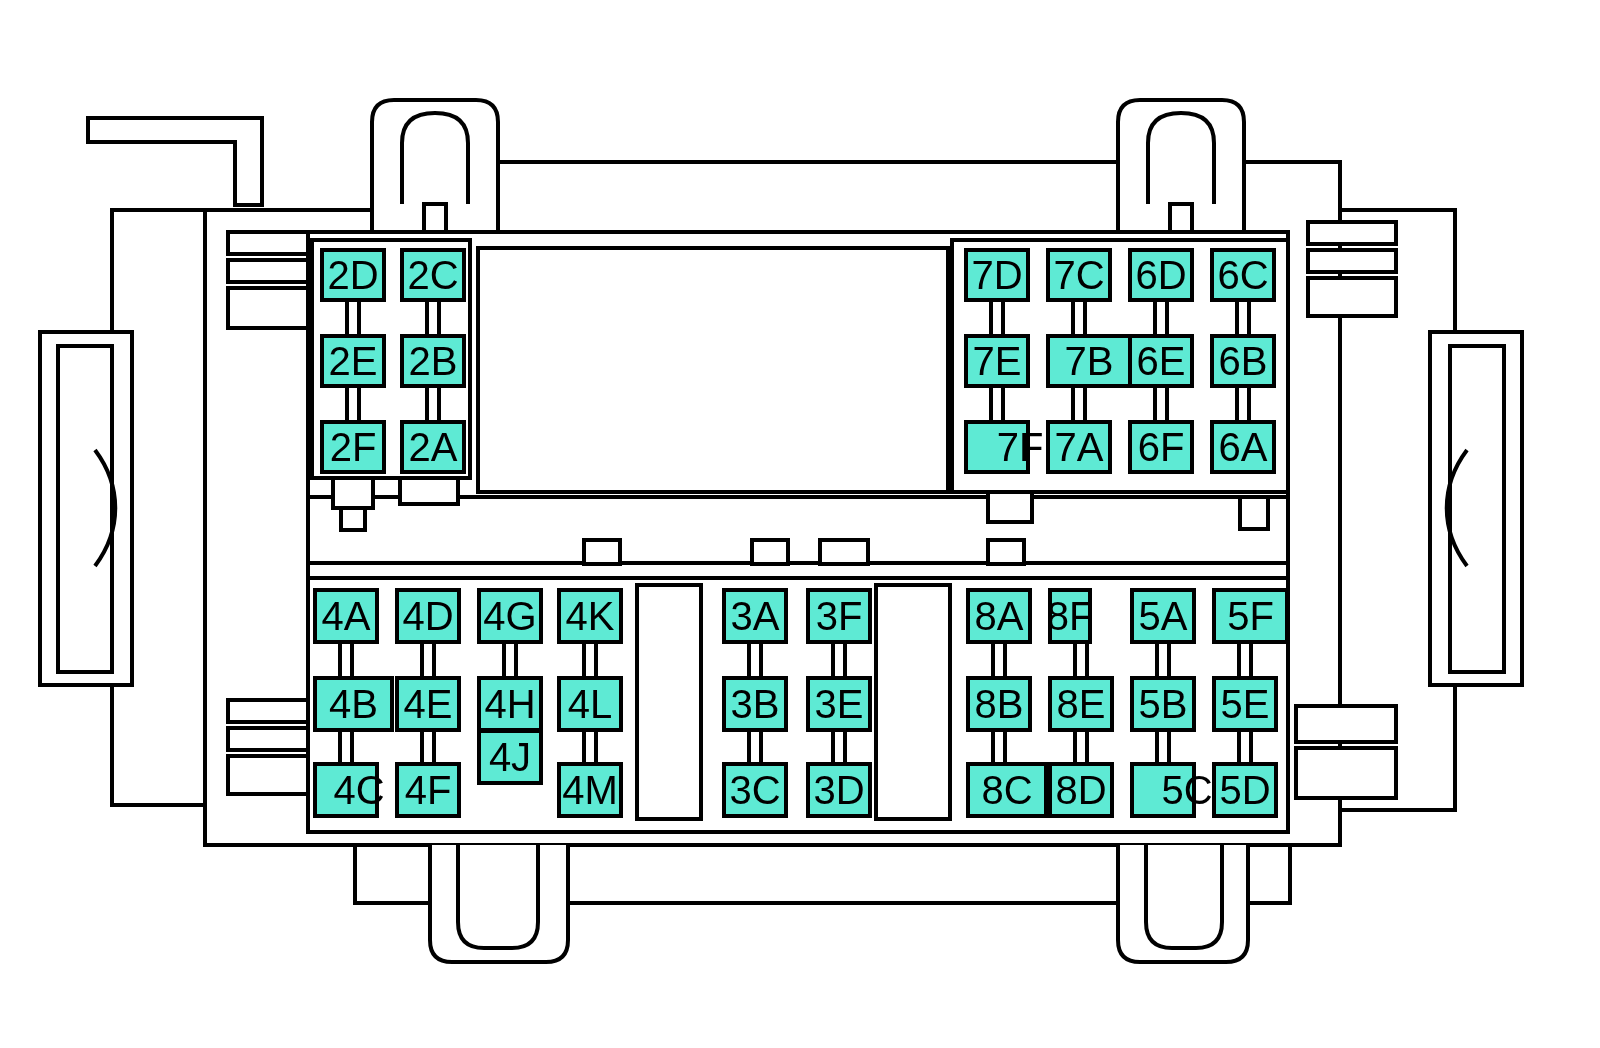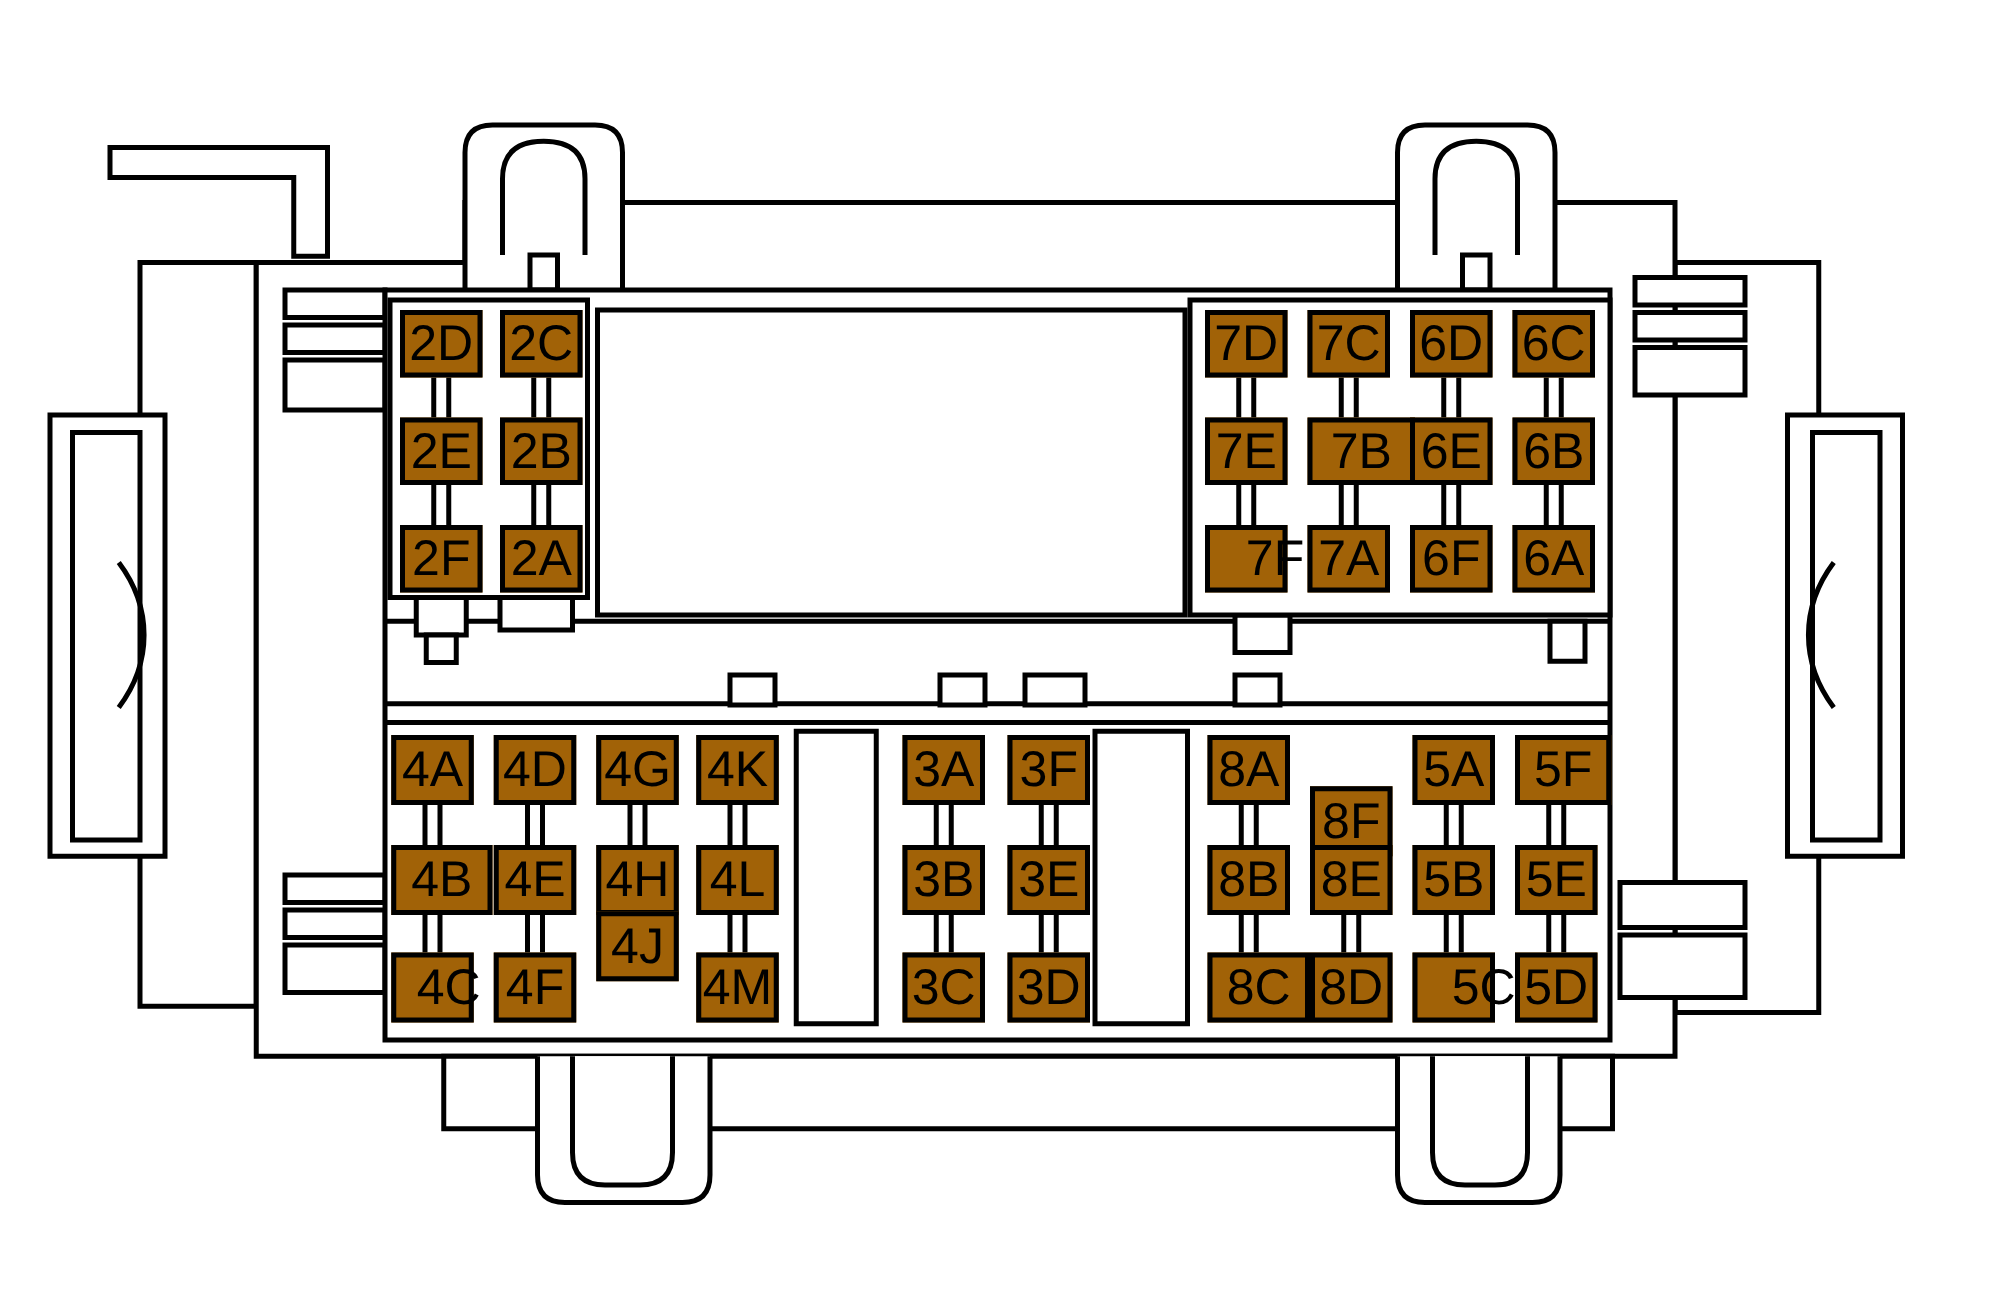--- a/index.html
+++ b/index.html
@@ -3,21 +3,21 @@
 <meta charset="utf-8">
 <style>
   html,body{margin:0;padding:0;background:#ffffff;}
   .stage{
     position:relative;width:1600px;height:1048px;background:#ffffff;
     overflow:hidden;font-family:"Liberation Sans",sans-serif;
   }
   .stage svg{position:absolute;left:0;top:0;}
   .cell{
     position:absolute;box-sizing:border-box;border:4px solid #000;
-    background:#a16207;display:flex;align-items:center;justify-content:center;
+    background:#5eead4;display:flex;align-items:center;justify-content:center;
     font-size:40px;color:#000;line-height:1;
   }
   .stub{
     position:absolute;box-sizing:border-box;width:16px;background:#fff;
     border-left:4px solid #000;border-right:4px solid #000;
   }
 </style>
 </head>
 <body>
 
@@ -221,21 +221,21 @@
         <span>3C</span>
       </div>
       <div class="cell" style="left: 806px; top: 762px; width: 66px; height: 56px;">
         <span>3D</span>
       </div>
       <div class="stub" style="left: 991px; top: 644px; height: 32px;"></div>
       <div class="cell" style="left: 966px; top: 588px; width: 66px; height: 56px;">
         <span>8A</span>
       </div>
       <div class="stub" style="left: 1073px; top: 644px; height: 32px;"></div>
-      <div class="cell" style="left: 1048px; top: 588px; width: 66px; height: 56px; margin-top: 41px;">
+      <div class="cell" style="left: 1048px; top: 588px; width: 44px; height: 56px;">
         <span>8F</span>
       </div>
       <div class="stub" style="left: 1155px; top: 644px; height: 32px;"></div>
       <div class="cell" style="left: 1130px; top: 588px; width: 66px; height: 56px;">
         <span>5A</span>
       </div>
       <div class="stub" style="left: 1237px; top: 644px; height: 32px;"></div>
       <div class="cell" style="left: 1212px; top: 588px; width: 77px; height: 56px;">
         <span>5F</span>
       </div>

